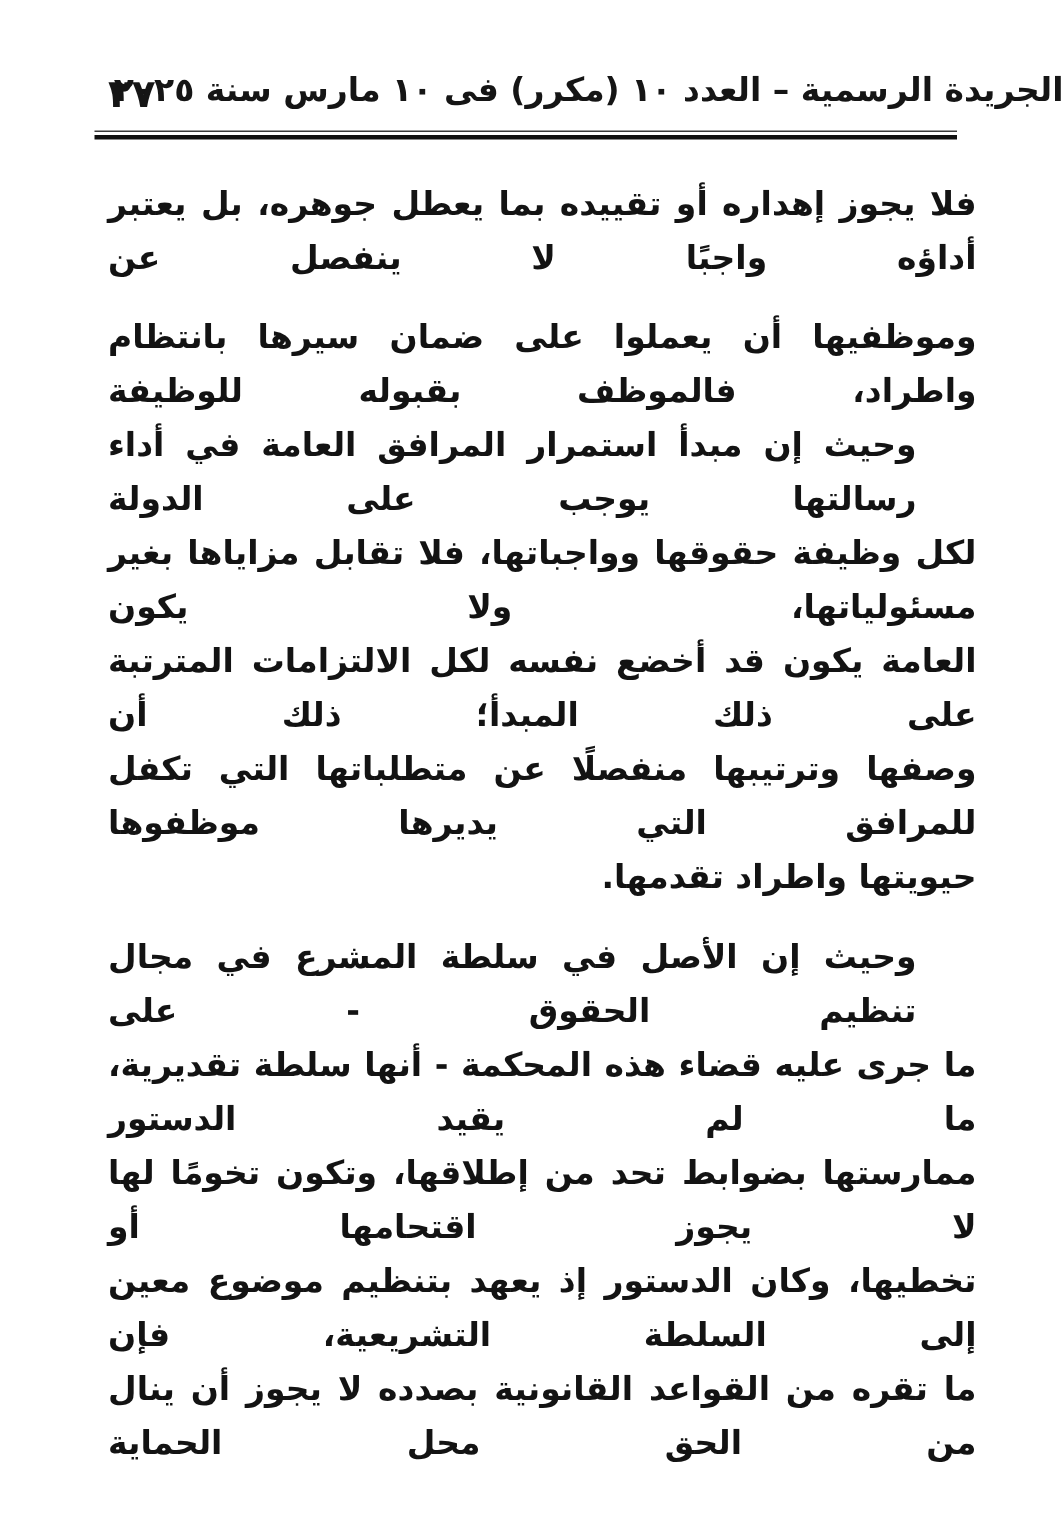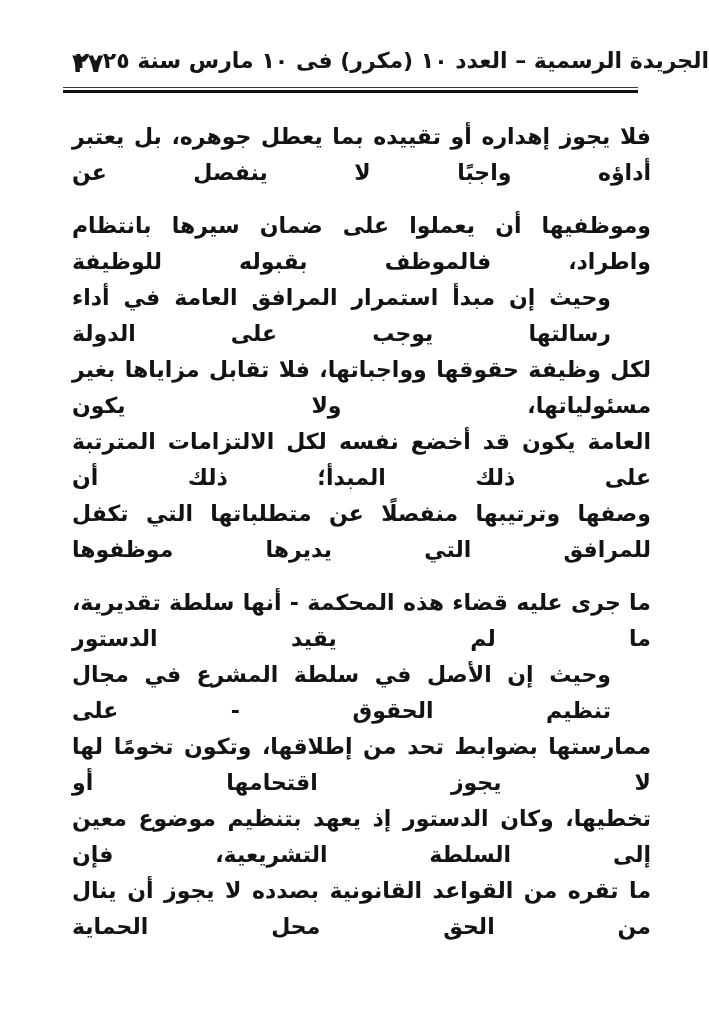--- a/index.html
+++ b/index.html
@@ -87,25 +87,26 @@
     <div class="para">
       <div class="line">فلا يجوز إهداره أو تقييده بما يعطل جوهره، بل يعتبر أداؤه واجبًا لا ينفصل عن</div>
     </div>
 
     <div class="para">
       <div class="line">وموظفيها أن يعملوا على ضمان سيرها بانتظام واطراد، فالموظف بقبوله للوظيفة</div>
       <div class="line first-indent">وحيث إن مبدأ استمرار المرافق العامة في أداء رسالتها يوجب على الدولة</div>
       <div class="line">لكل وظيفة حقوقها وواجباتها، فلا تقابل مزاياها بغير مسئولياتها، ولا يكون</div>
       <div class="line">العامة يكون قد أخضع نفسه لكل الالتزامات المترتبة على ذلك المبدأ؛ ذلك أن</div>
       <div class="line">وصفها وترتيبها منفصلًا عن متطلباتها التي تكفل للمرافق التي يديرها موظفوها</div>
+      <div class="line last">حيويتها واطراد تقدمها.</div>
     </div>
 
     <div class="para">
+      <div class="line first-indent">وحيث إن الأصل في سلطة المشرع في مجال تنظيم الحقوق - على</div>
       <div class="line">ما جرى عليه قضاء هذه المحكمة - أنها سلطة تقديرية، ما لم يقيد الدستور</div>
-      <div class="line first-indent">وحيث إن الأصل في سلطة المشرع في مجال تنظيم الحقوق - على</div>
       <div class="line">ممارستها بضوابط تحد من إطلاقها، وتكون تخومًا لها لا يجوز اقتحامها أو</div>
       <div class="line">تخطيها، وكان الدستور إذ يعهد بتنظيم موضوع معين إلى السلطة التشريعية، فإن</div>
       <div class="line">ما تقره من القواعد القانونية بصدده لا يجوز أن ينال من الحق محل الحماية</div>
 
     </div>
 
   </div>
 </div>
 
 </body></html>

